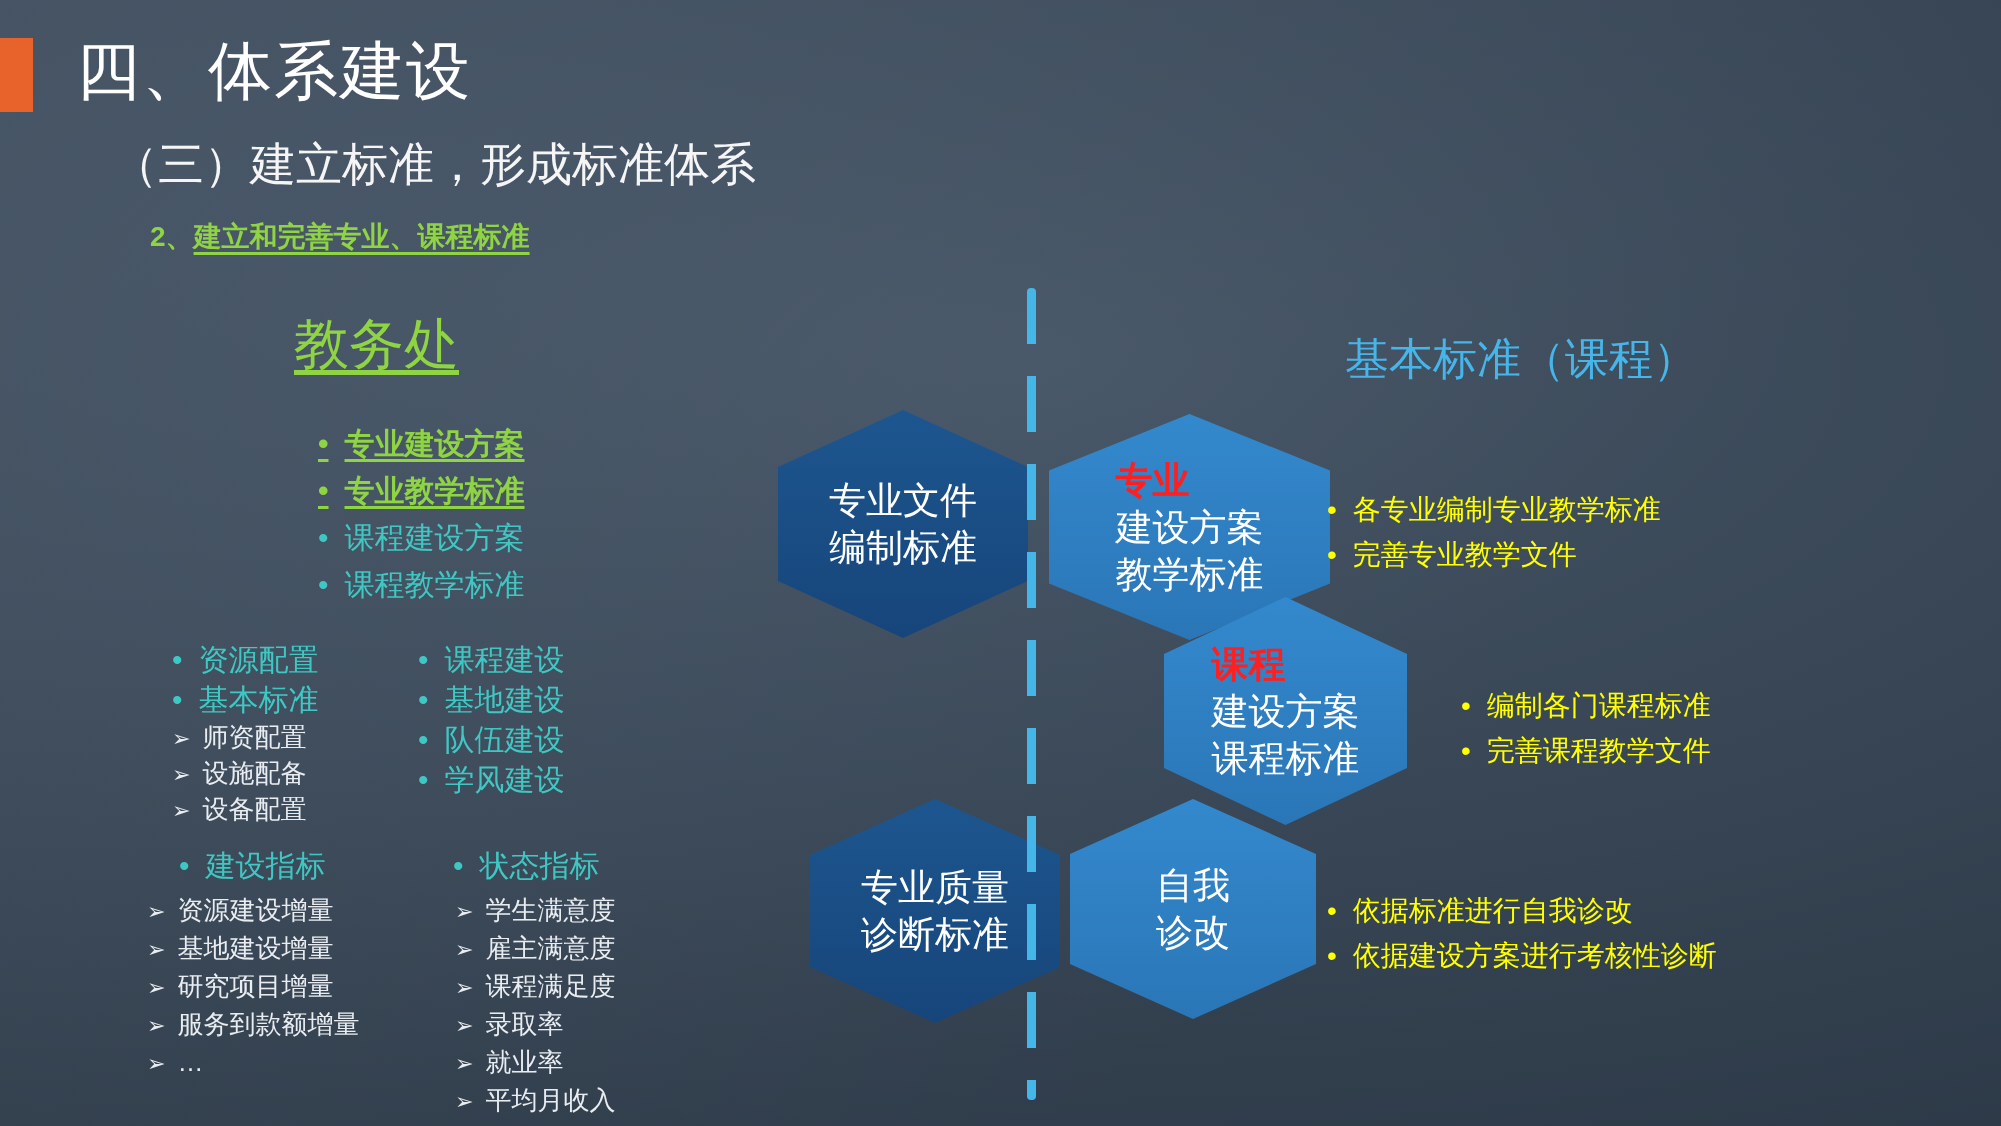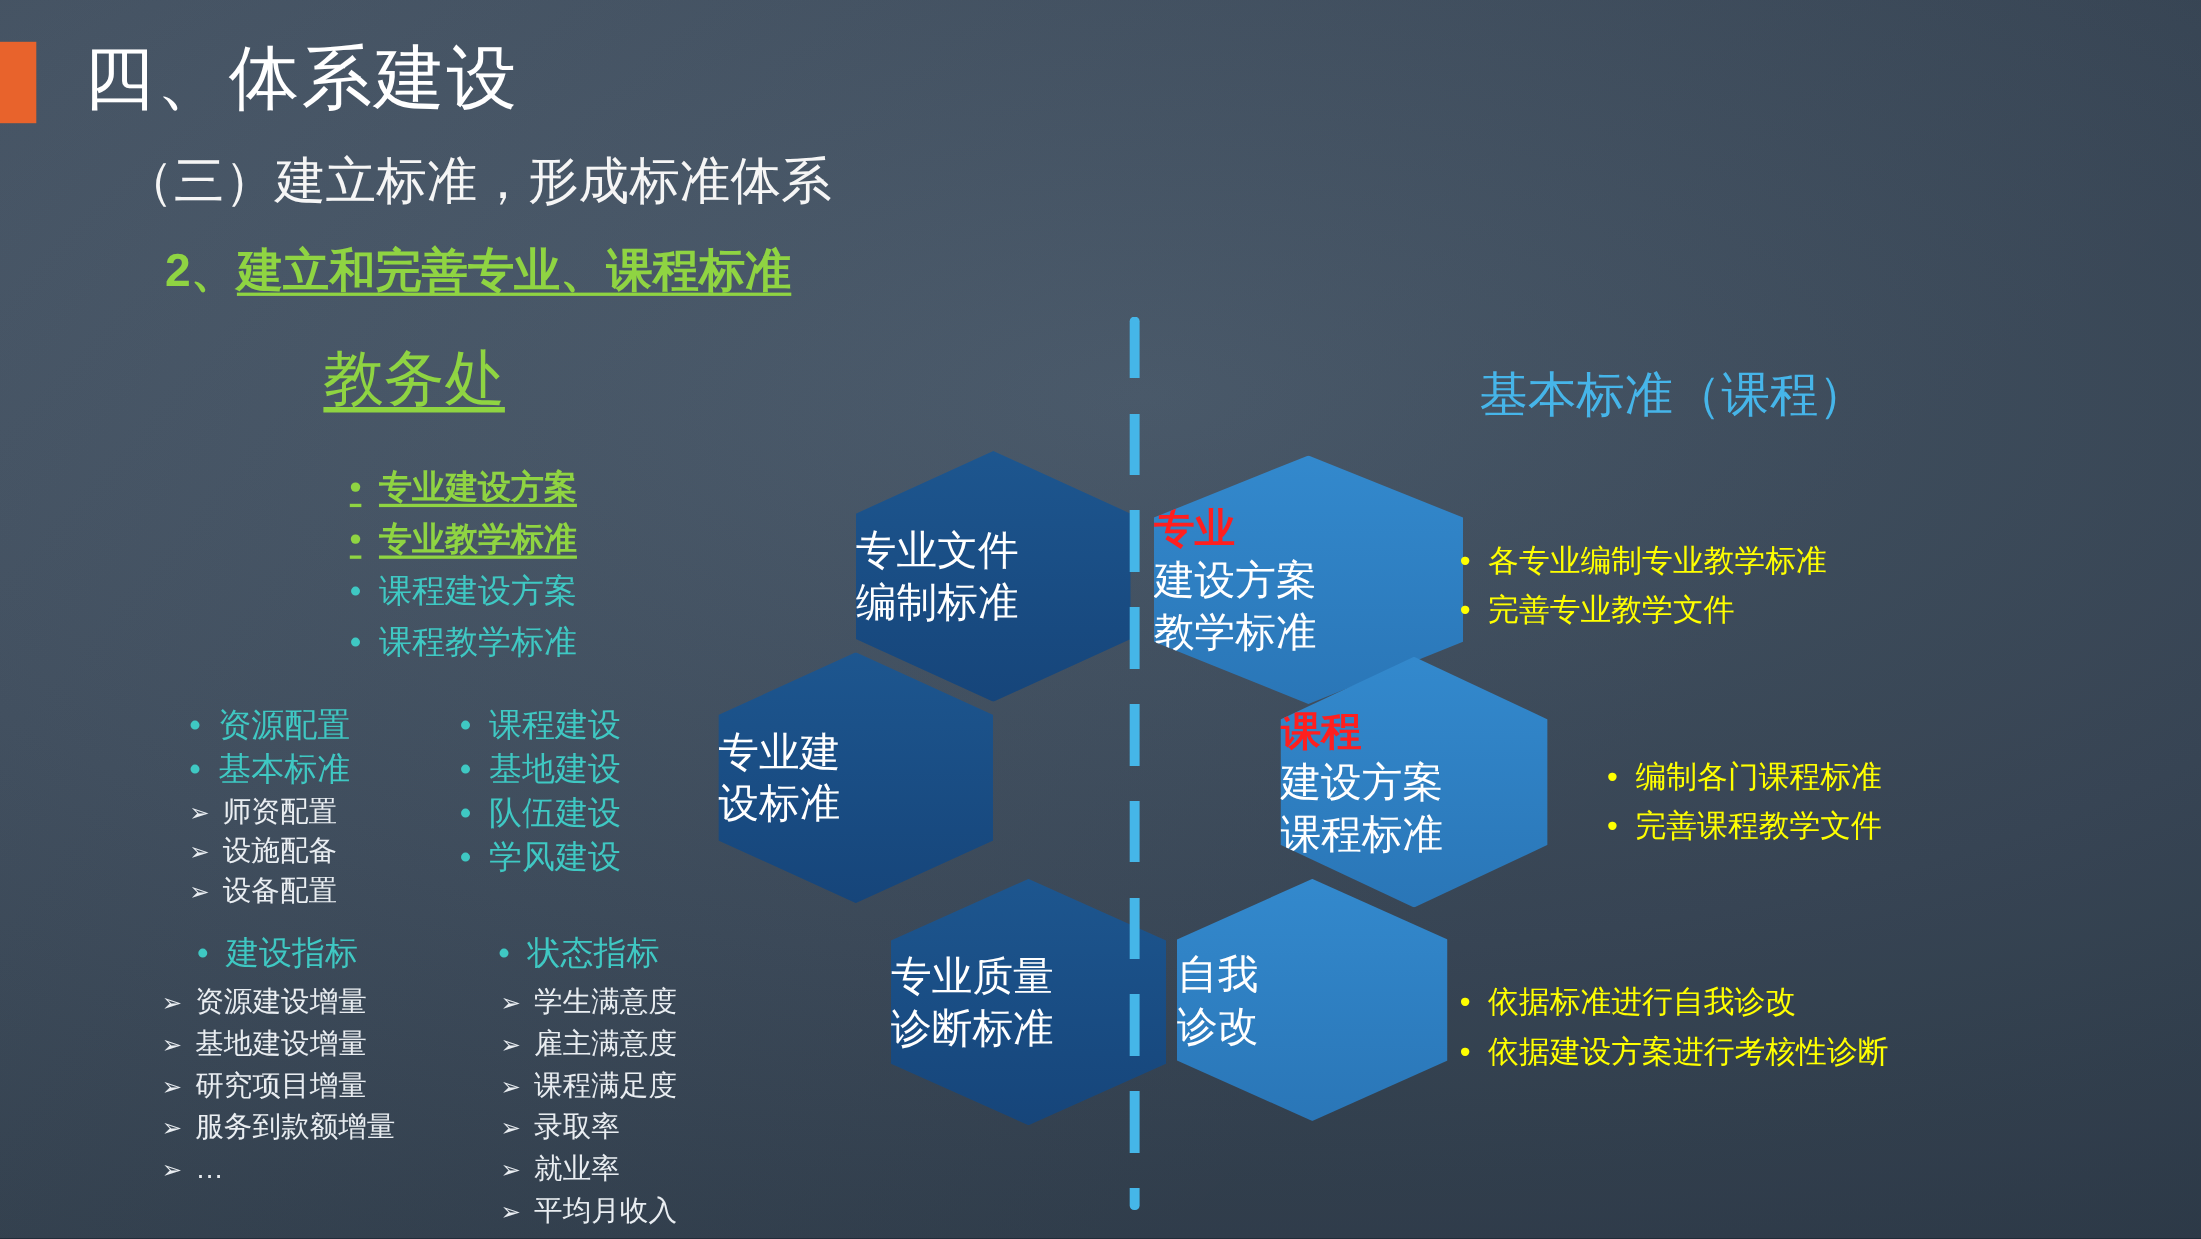--- a/index.html
+++ b/index.html
@@ -11,21 +11,21 @@
       linear-gradient(135deg, rgba(255,255,255,0.05) 0%, rgba(0,0,0,0.10) 70%),
       radial-gradient(ellipse 130% 95% at 52% 32%, #4b5c6e 0%, #3d4c5d 48%, #2b3947 100%);
     color:#fff;
   }
   .abs { position:absolute; }
 
   .accent-bar { left:0; top:38px; width:33px; height:74px; background:#e8632c; }
 
   .title { left:76px; top:28px; font-size:64px; font-weight:500; letter-spacing:2px; color:#ffffff; }
   .subtitle { left:112px; top:134px; font-size:46px; font-weight:400; color:#f5f5f5; }
-  .heading2 { left:150px; top:218px; font-size:42px; font-weight:bold; color:#8fd442; }
+  .heading2 { left:150px; top:218px; font-size:28px; font-weight:bold; color:#8fd442; }
   .heading2 .u { text-decoration:underline; text-underline-offset:6px; text-decoration-thickness:3px; }
 
   .left-header { left:294px; top:308px; font-size:55px; color:#8fd442; text-decoration:underline; text-underline-offset:7px; }
   .right-header { left:1345px; top:330px; font-size:44px; color:#46b5e9; }
 
   .list .li { display:flex; align-items:baseline; white-space:nowrap; }
   .list .b { margin-right:16px; }
   .arrow-li { display:flex; align-items:baseline; white-space:nowrap; color:#e9edf1; }
   .arrow-li .a { margin-right:12px; font-size:0.85em; }
 
@@ -42,21 +42,21 @@
   .constr-col .li { font-size:30px; line-height:40px; }
 
   .metric-title { font-size:30px; }
   .build-title { left:179px; top:846px; }
   .status-title { left:453px; top:846px; }
   .build-arrows { left:147px; top:892px; }
   .status-arrows { left:455px; top:892px; }
   .build-arrows .arrow-li, .status-arrows .arrow-li { font-size:26px; line-height:36px; }
 
   .hex { clip-path:polygon(50% 0%, 100% 25%, 100% 75%, 50% 100%, 0% 75%, 0% 25%);
-         display:flex; align-items:center; text-align:center; }
+         display:flex; align-items:center; justify-content:center; text-align:center; }
   .hex-dark { background:linear-gradient(180deg,#1d568f 0%,#16457a 100%); }
   .hex-light { background:linear-gradient(180deg,#3389cd 0%,#2a76b7 100%); }
   .hex-text { font-size:37px; line-height:47px; color:#ffffff; }
   .hex-text span { display:block; }
   .hex-left { text-align:left; }
   .hl { color:#ff1f1f; font-weight:bold; }
 
   .hex1 { left:778px; top:410px; width:250px; height:228px; }
   .hex2 { left:653px; top:593px; width:250px; height:228px; }
   .hex3 { left:778px; top:799px; width:250px; height:224px;margin-left:32px; }
@@ -214,26 +214,20 @@
         <span>…</span>
       </div>
   </div>
 
   <div class="abs hex hex-dark hex1">
     <div class="hex-text">
         <span>专业文件</span>
         <span>编制标准</span>
       </div>
   </div>
-  <div class="abs hex hex-dark hex2">
-    <div class="hex-text">
-        <span>专业建</span>
-        <span>设标准</span>
-      </div>
-  </div>
   <div class="abs hex hex-dark hex3">
     <div class="hex-text">
         <span>专业质量</span>
         <span>诊断标准</span>
       </div>
   </div>
 
   <div class="abs hex hex-light hex4">
     <div class="hex-text hex-left">
         <span class="hl">专业</span>

